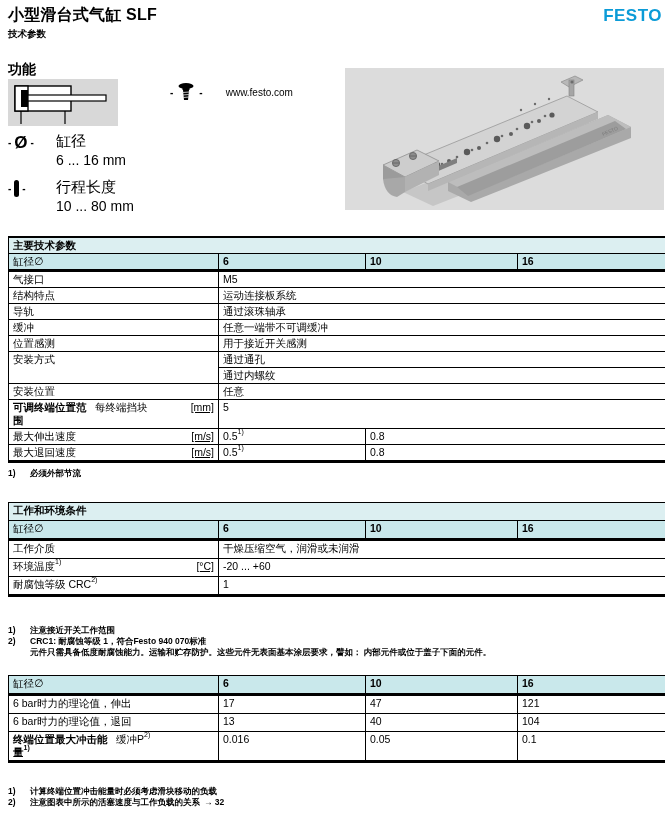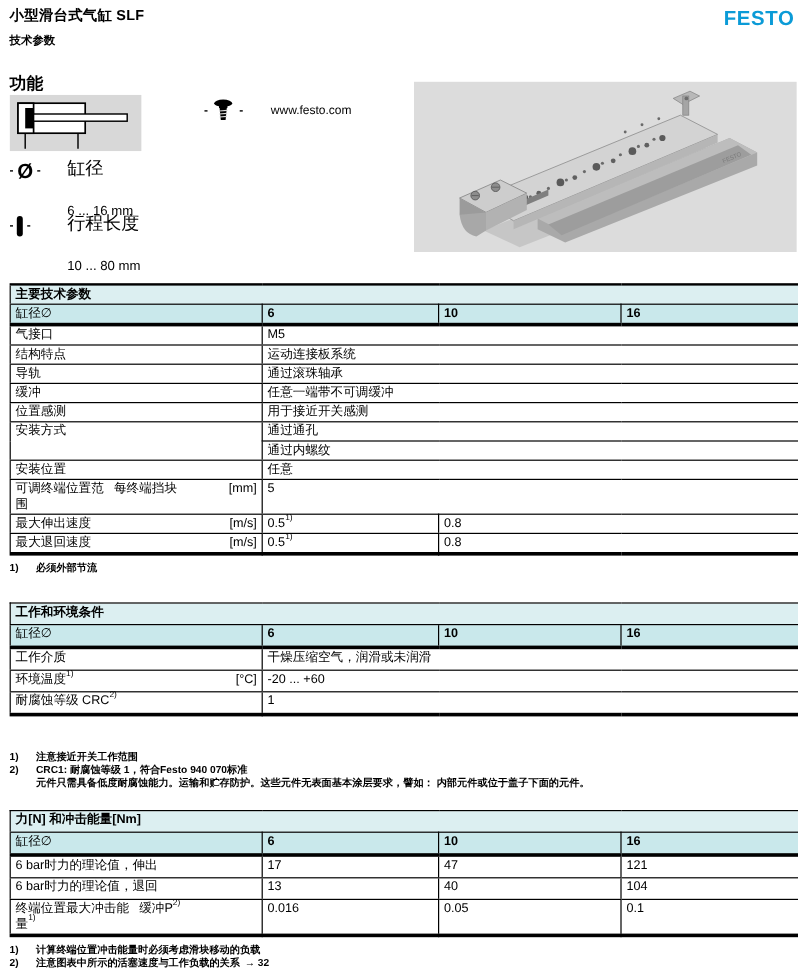--- a/index.html
+++ b/index.html
@@ -1,36 +1,36 @@
 <!DOCTYPE html>
 <html><head>
 <meta charset="utf-8">
 <style>
   html,body{margin:0;padding:0;}
   body{
     width:672px;height:813px;position:relative;background:#ffffff;color:#000;
     font-family:"Liberation Sans","DejaVu Sans",sans-serif;overflow:hidden;
   }
   
-  .page-title{position:absolute;left:8px;top:5px;font-size:12px;font-weight:bold;letter-spacing:0.2px;}
+  .page-title{position:absolute;left:8px;top:5px;font-size:16px;font-weight:bold;letter-spacing:0.2px;}
   .page-subtitle{position:absolute;left:8px;top:28px;font-size:9.5px;font-weight:bold;}
   .festo-logo{position:absolute;right:10px;top:6px;font-size:17px;font-weight:bold;
     color:#0b9bd7;letter-spacing:0.5px;font-family:"Liberation Sans",sans-serif;}
   
   .func-heading{position:absolute;left:8px;top:61px;font-size:14px;font-weight:bold;}
   .func-box{position:absolute;left:8px;top:79px;width:110px;height:47px;}
   .website{position:absolute;left:170px;top:82px;display:flex;align-items:center;gap:5px;font-size:10px;}
   .dash{font-weight:bold;font-size:10px;}
   .feature{position:absolute;left:8px;display:flex;align-items:flex-start;}
   .feat-icon{width:42px;display:flex;align-items:center;gap:3px;}
   .di-glyph{font-size:17px;font-weight:bold;line-height:17px;}
   .stroke-bar{width:5px;height:17px;background:#000;border-radius:2.5px;display:inline-block;}
   .feat-text{margin-left:6px;}
   .feat-label{font-size:15px;line-height:13px;}
-  .feat-value{font-size:11px;margin-top:23px;}
+  .feat-value{font-size:14px;margin-top:5px;}
   
   .product{position:absolute;left:345px;top:68px;width:319px;height:142px;}
   
   .tblock{position:absolute;left:8px;width:656px;}
   #t1{top:236px;} #t2{top:502px;} #t3{top:675px;}
   .fnblock{position:absolute;left:8px;}
   #fn1{top:468px;} #fn2{top:625px;} #fn3{top:786px;}
   table{width:656px;border-collapse:collapse;table-layout:fixed;
     border-left:1.5px solid #000;border-bottom:3px solid #000;font-size:10.5px;}
   #t1 table{border-top:2px solid #000;}
@@ -38,22 +38,22 @@
   td{padding:1px 4px;vertical-align:top;line-height:13px;}
   tr td{border-bottom:1px solid #000;}
   .title-row td{background:#dceff1;font-weight:bold;height:13px;}
   .size-row td{background:#c9e8eb;border-bottom:3px solid #000;height:13px;}
   .size-row td.v{font-weight:bold;}
   td.v{border-left:1px solid #000;}
   #t1 td{height:13px;}
   #t2 td,#t3 td{height:15px;}
   td.tall{height:27px;}
   .lblwrap{display:flex;align-items:flex-start;}
-  .unit{margin-left:auto;text-align:right;white-space:nowrap;}
-  .lp1{display:inline-block;}
+  .unit{margin-left:auto;text-align:right;white-space:nowrap;text-decoration:underline;}
+  .lp1{display:inline-block;font-weight:bold;}
   .w76{width:78px;}
   .w97{width:99px;}
   .lp2{display:inline-block;margin-left:4px;white-space:nowrap;}
   sup{font-size:7px;vertical-align:top;position:relative;top:-2px;line-height:7px;}
   .fn{display:flex;font-size:8.5px;font-weight:bold;line-height:10.5px;margin-bottom:0.5px;}
   .fn-num{width:22px;flex:none;}
   .fn-cont{margin-left:22px;font-size:8.5px;font-weight:bold;line-height:10.5px;}
   .fn-ref{margin-left:4px;white-space:nowrap;}
 </style>
 </head>
@@ -310,23 +310,20 @@
 
 <div class="tblock" id="t3">
   <table>
     <colgroup>
         <col style="width:210px">
         <col style="width:147px">
         <col style="width:152px">
         <col style="width:147px">
       </colgroup>
     <tbody>
-        <tr class="title-row">
-      <td colspan="4">力[N] 和冲击能量[Nm]</td>
-    </tr>
     <tr class="size-row">
       <td>缸径∅</td>
       <td class="v">6</td>
       <td class="v">10</td>
       <td class="v">16</td>
     </tr>
     <tr>
       <td>6 bar时力的理论值，伸出</td>
       <td class="v">17</td>
       <td class="v">47</td>

